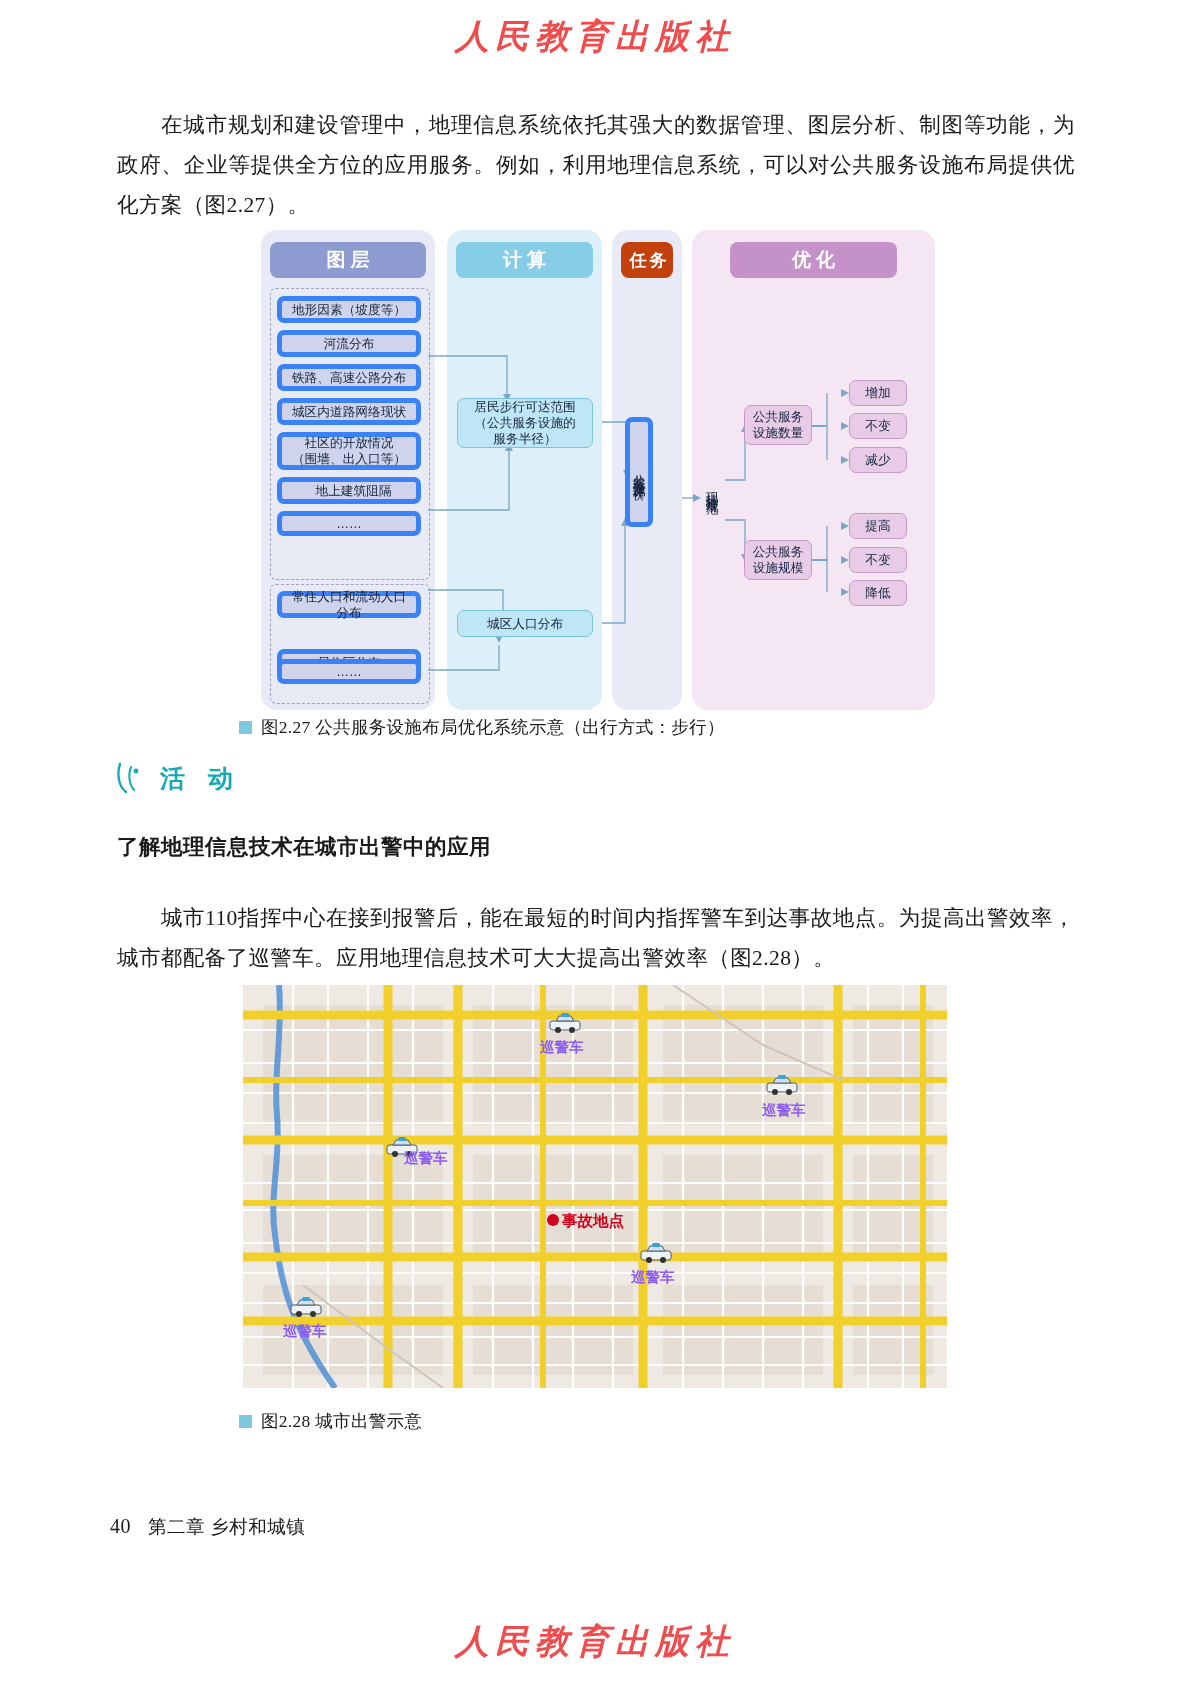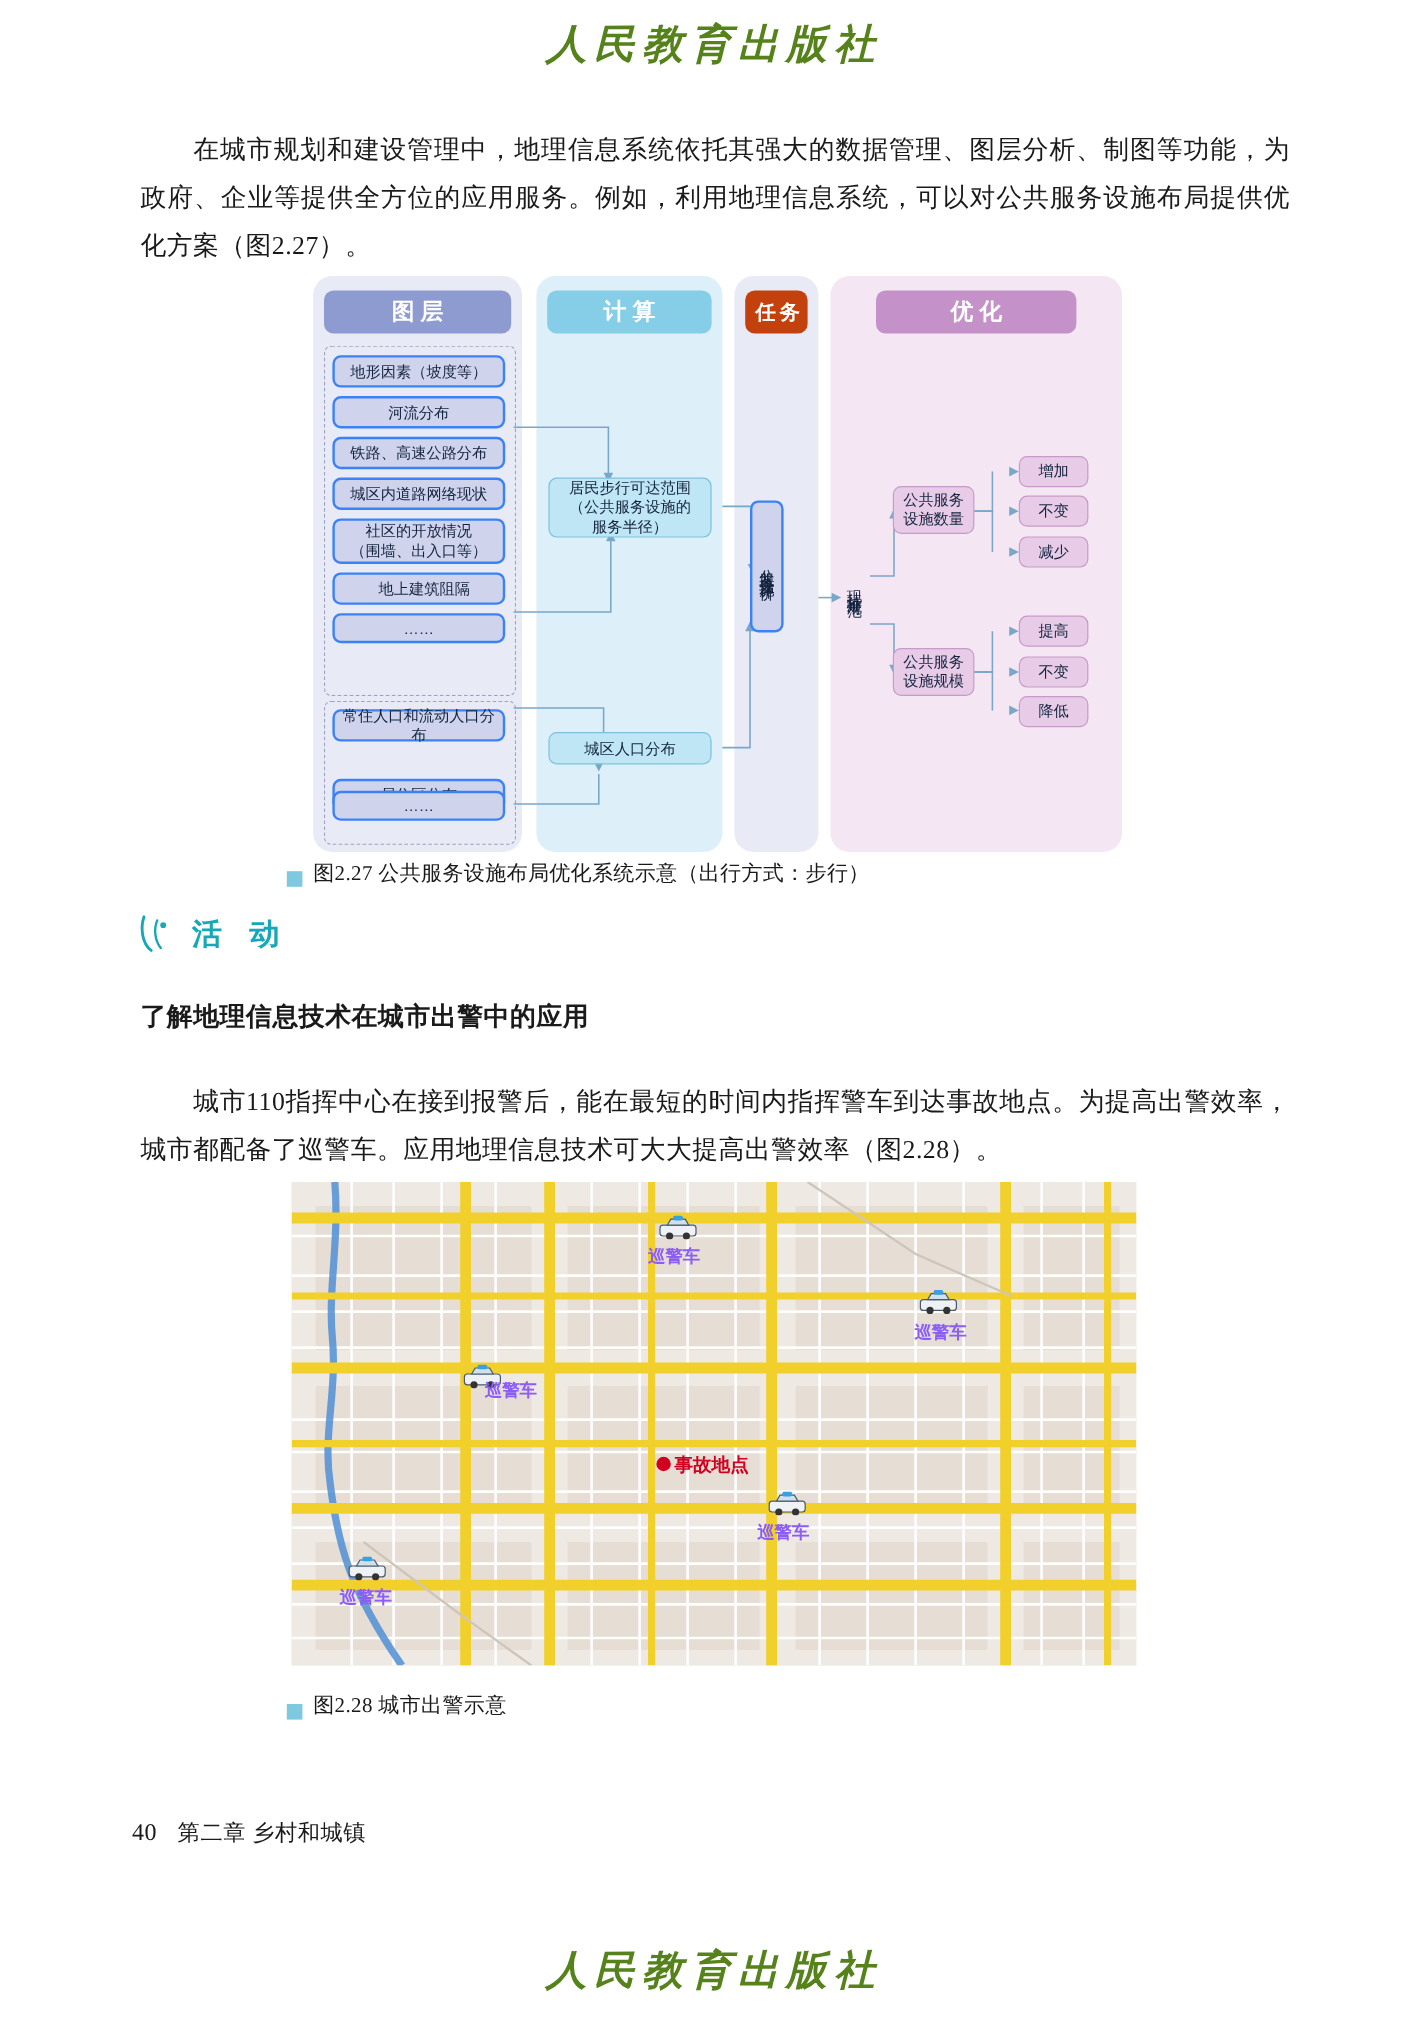--- a/index.html
+++ b/index.html
@@ -20,21 +20,21 @@
     width: 1190px;
     height: 1683px;
   }
 
   
   .watermark {
     position: absolute;
     left: 0;
     width: 1190px;
     text-align: center;
-    color: #4d7c0f;
+    color: #ef4444;
     font-family: "Liberation Serif", serif;
     font-weight: bold;
     font-style: italic;
     font-size: 34px;
     letter-spacing: 6px;
     opacity: 0.95;
   }
   .watermark.top { top: 14px; }
   .watermark.bottom { bottom: 18px; }
 
@@ -136,21 +136,21 @@
     font-family: "Liberation Sans", sans-serif;
     font-size: 12.7px;
     line-height: 16px;
     display: flex;
     align-items: center;
     justify-content: center;
     text-align: center;
     padding: 2px 4px;
     color: #14243f;
   }
-  .node.purple { background: #cfd4ec; border: 2px solid #3b82f6; }
+  .node.purple { background: #cfd4ec; border: 5px solid #3b82f6; }
   .node.blue   { background: #bfe6f5; border: 1px solid #7cc2dd; }
   .node.pink   { background: #e7cbe7; border: 1px solid #c79bc7; }
   .node.vert {
     writing-mode: vertical-rl;
     text-orientation: upright;
     letter-spacing: 2px;
     line-height: 18px;
   }
 
   svg.wires {
@@ -160,21 +160,21 @@
     overflow: visible;
     pointer-events: none;
   }
 
   
   .caption {
     position: absolute;
     font-size: 17.5px;
     letter-spacing: 0.3px;
     display: flex;
-    align-items: flex-end;
+    align-items: center;
     gap: 9px;
   }
   .cap-marker {
     width: 13px;
     height: 13px;
     background: #7ec8e0;
     display: inline-block;
   }
   #cap227 { left: 239px; top: 715px; }
   #cap228 { left: 239px; top: 1409px; }

